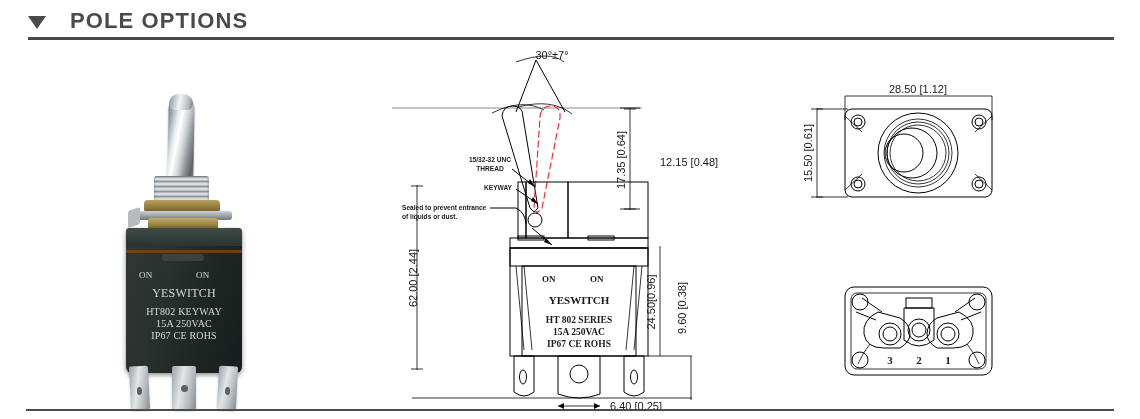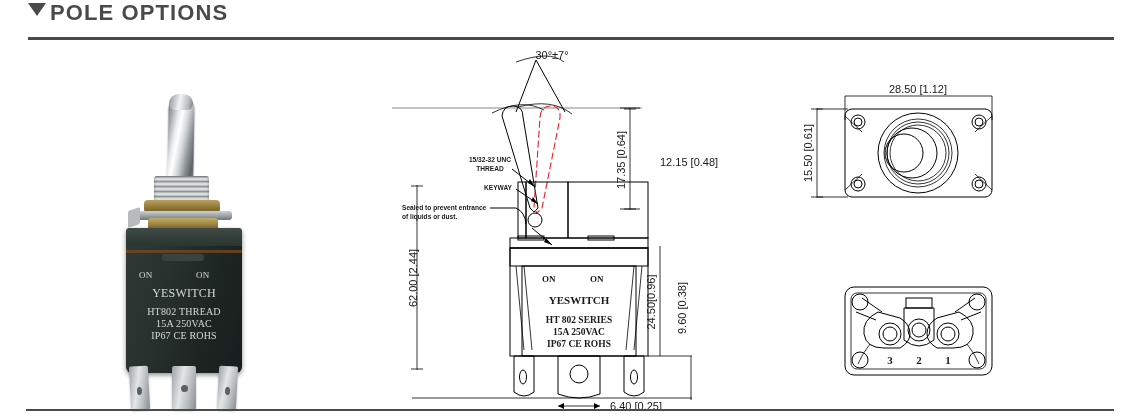--- a/index.html
+++ b/index.html
@@ -6,21 +6,21 @@
   body{
     width:1140px;height:419px;
     background:#ffffff;
     font-family:"Liberation Sans", sans-serif;
     color:#3b3b3b;
     overflow:hidden;
     position:relative;
   }
   
   #header{position:absolute;left:0;top:0;width:1140px;height:44px;}
-  #header-inner{position:absolute;left:28px;top:0;display:flex;align-items:flex-start;gap:4px;}
+  #header-inner{position:absolute;left:28px;top:8px;display:flex;align-items:center;gap:24px;}
   #caret{
     width:0;height:0;
     border-left:9px solid transparent;
     border-right:9px solid transparent;
     border-top:13px solid #4a4a4a;
     margin-top:3px;
   }
   #title{
     font-size:22px;font-weight:bold;letter-spacing:1.1px;
     color:#4a4a4a;white-space:nowrap;
@@ -141,21 +141,21 @@
   <div class="ph" id="washer-ring"></div>
   <div class="ph" id="washer2"></div>
   <div class="ph" id="tab-left"></div>
   <div class="ph" id="body"></div>
   <div class="ph" id="body-top-edge"></div>
   <div class="ph" id="body-seam"></div>
   <div class="ph" id="body-notch"></div>
   <div class="print" id="p-on-l">ON</div>
   <div class="print" id="p-on-r">ON</div>
   <div class="print" id="p-brand">YESWITCH</div>
-  <div class="print" id="p-l1">HT802 THREAD</div>
+  <div class="print" id="p-l1">HT802 KEYWAY</div>
   <div class="print" id="p-l2">15A    250VAC</div>
   <div class="print" id="p-l3">IP67 CE ROHS</div>
   <div class="term" id="t1"></div>
   <div class="term" id="t2"></div>
   <div class="term" id="t3"></div>
   <div class="term-hole" id="h1"></div>
   <div class="term-hole" id="h2"></div>
   <div class="term-hole" id="h3"></div>
 </div>
 

